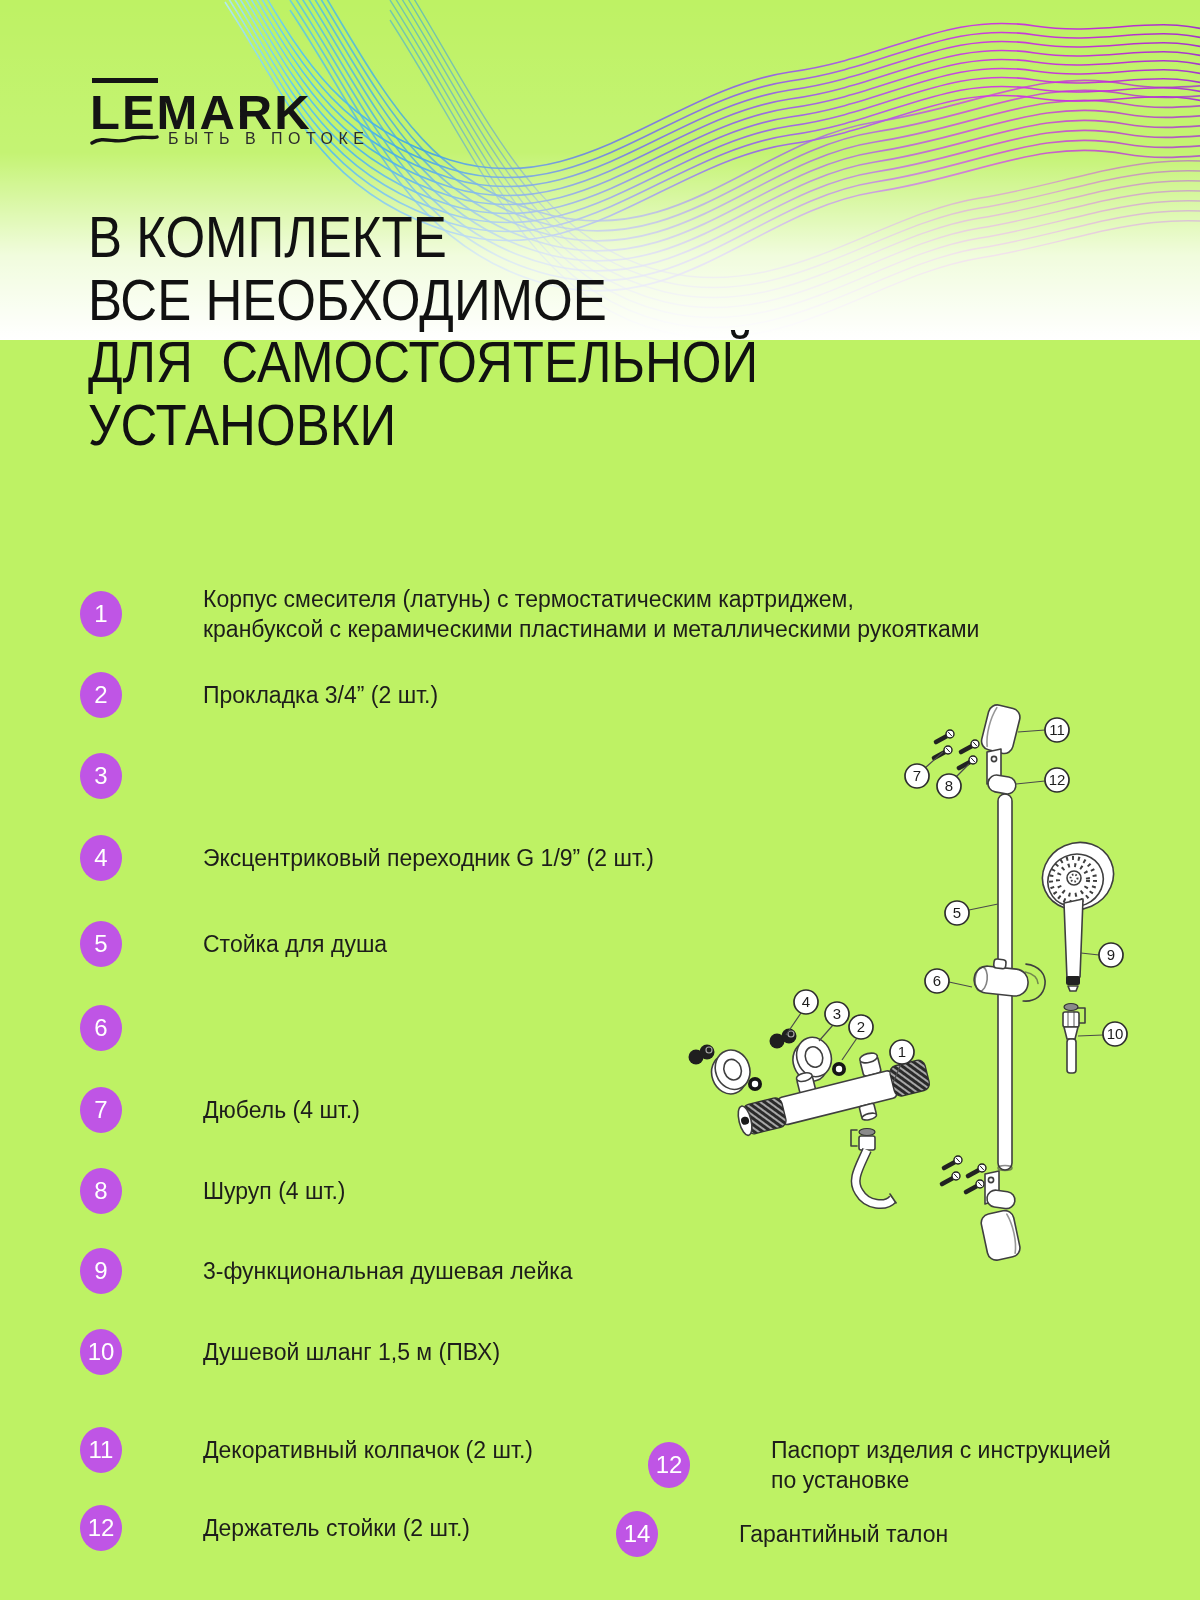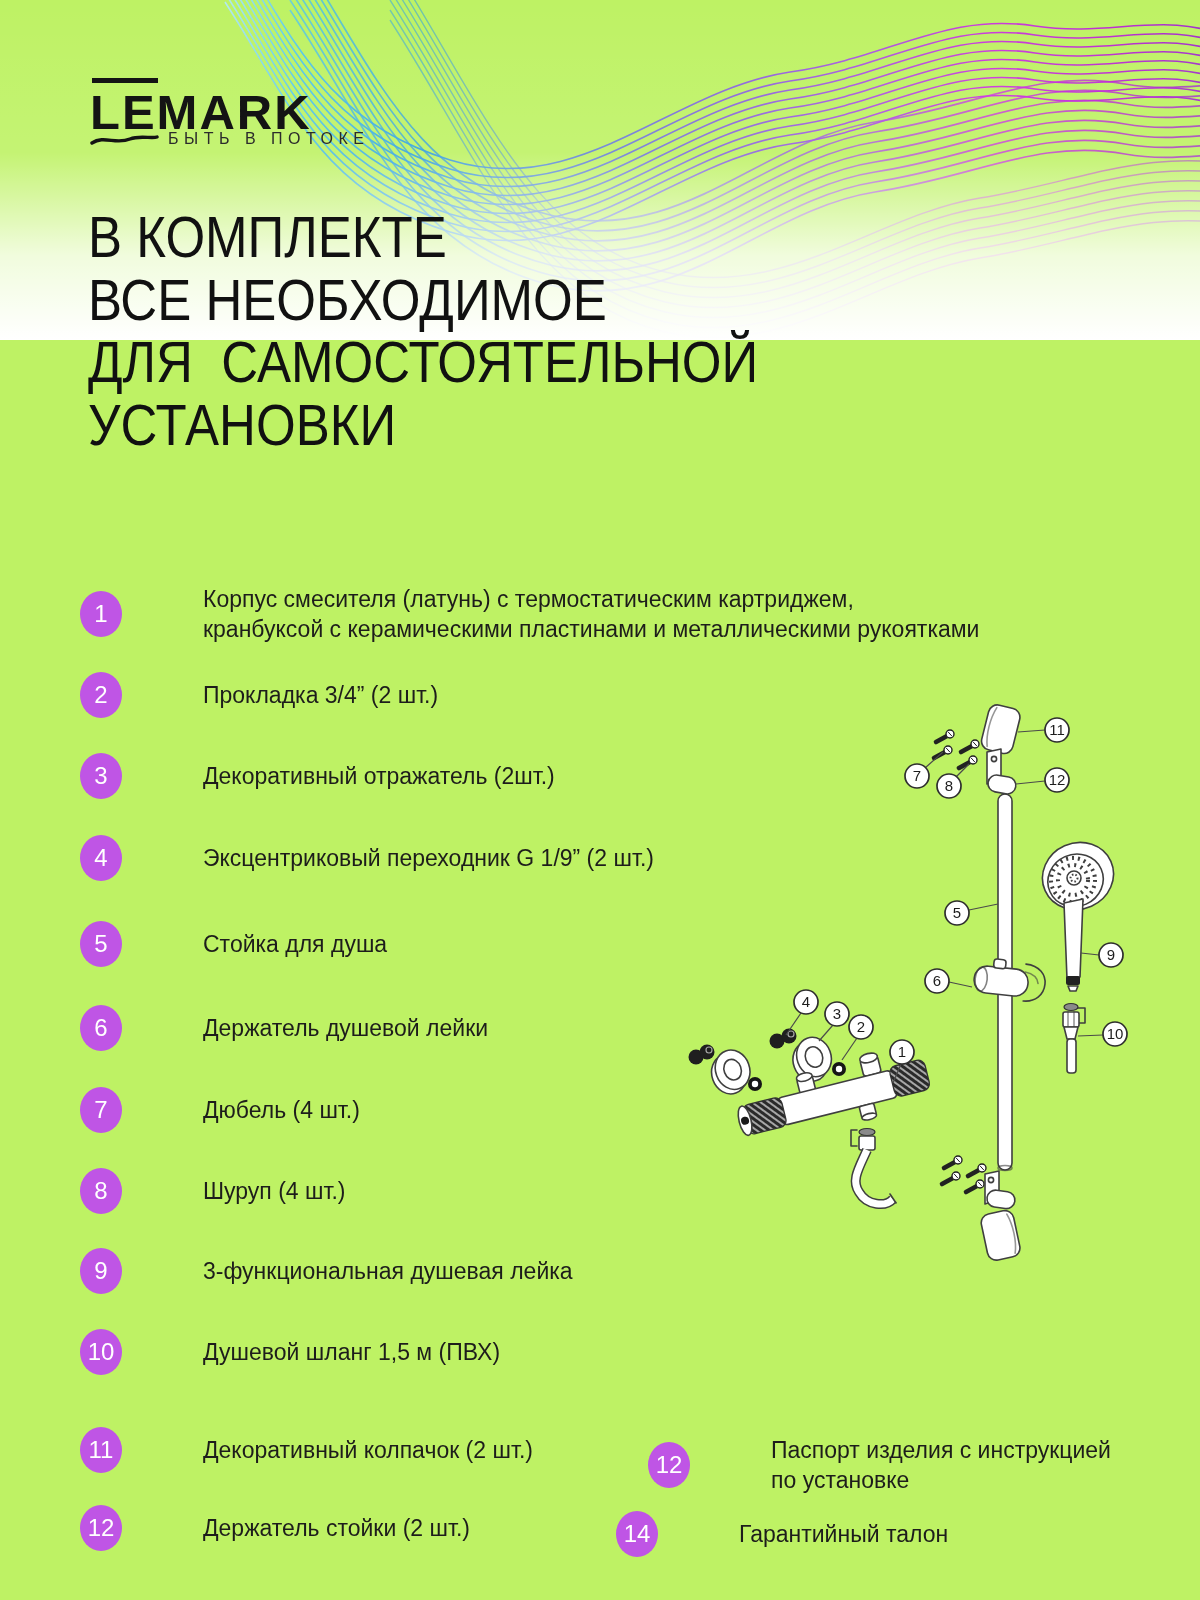--- a/index.html
+++ b/index.html
@@ -122,33 +122,31 @@
     <div class="badge">1</div>
     <div class="lbl">Корпус смесителя (латунь) с термостатическим картриджем,
 кранбуксой с керамическими пластинами и металлическими рукоятками</div>
   </div>
   <div class="row" style="left:80px;top:672px">
     <div class="badge">2</div>
     <div class="lbl">Прокладка 3/4” (2 шт.)</div>
   </div>
   <div class="row" style="left:80px;top:753px">
     <div class="badge">3</div>
-    <div class="lbl">Декоративный отражатель (2шт.)</div>
   </div>
   <div class="row" style="left:80px;top:835px">
     <div class="badge">4</div>
     <div class="lbl">Эксцентриковый переходник G 1/9” (2 шт.)</div>
   </div>
   <div class="row" style="left:80px;top:921px">
     <div class="badge">5</div>
     <div class="lbl">Стойка для душа</div>
   </div>
   <div class="row" style="left:80px;top:1005px">
     <div class="badge">6</div>
-    <div class="lbl">Держатель душевой лейки</div>
   </div>
   <div class="row" style="left:80px;top:1087px">
     <div class="badge">7</div>
     <div class="lbl">Дюбель (4 шт.)</div>
   </div>
   <div class="row" style="left:80px;top:1168px">
     <div class="badge">8</div>
     <div class="lbl">Шуруп (4 шт.)</div>
   </div>
   <div class="row" style="left:80px;top:1248px">

